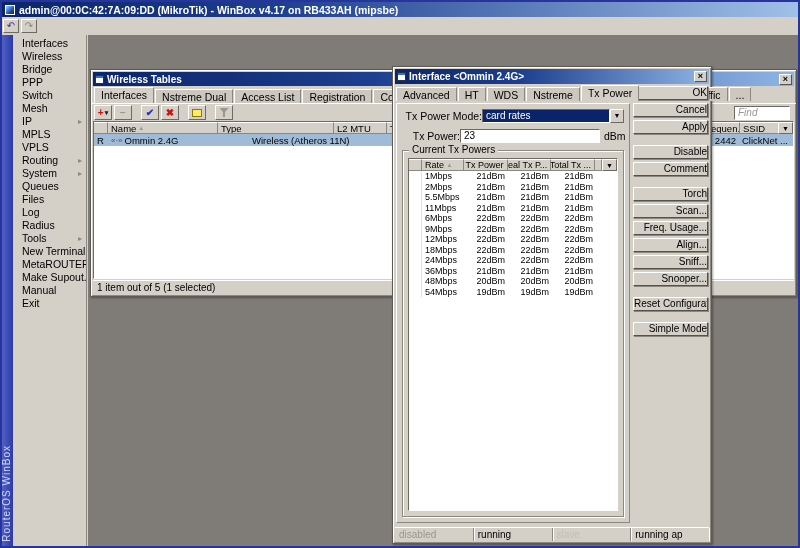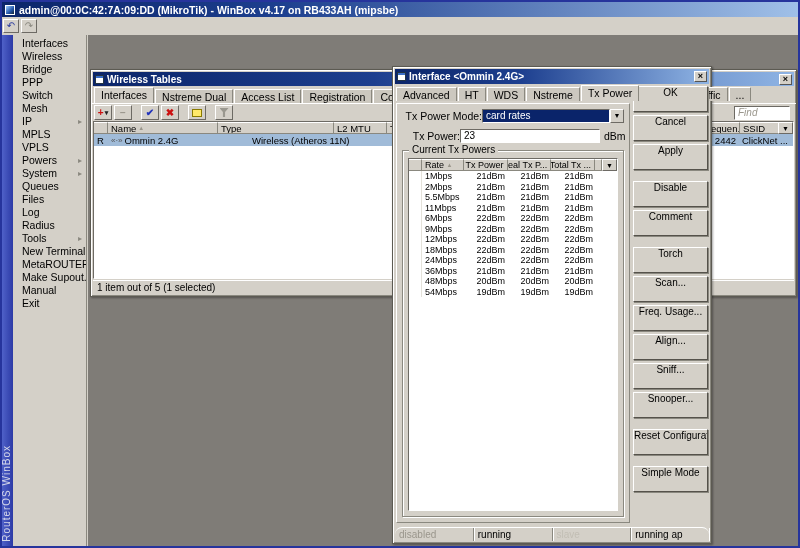--- a/index.html
+++ b/index.html
@@ -153,28 +153,28 @@
   }
   .txhrow{ display:flex; height:12px; background:#d4d0c8; font-size:9px; }
   .txrow{ display:flex; height:10.5px; font-size:9px; }
   .txc{ padding:0 3px; white-space:nowrap; overflow:hidden; display:flex; align-items:center; }
   .c-ico{ width:13px; border-right:1px solid #e4e2da; }
   .c-rate{ width:42px; }
   .c-p{ width:44px; justify-content:flex-end; }
   .txhrow .txc{ border-right:1px solid #8a887f; border-bottom:1px solid #8a887f; border-top:1px solid #fff; }
   .btncol{ position:absolute; right:3px; top:19px; width:75px; display:flex; flex-direction:column; }
   .pbtn{
-    height:26px; margin-bottom:3px; background:#d4d0c8; font-size:10px; line-height:12px; text-align:center;
+    height:14px; margin-bottom:3px; background:#d4d0c8; font-size:10px; line-height:12px; text-align:right;
     border:1px solid; border-color:#fff #55524b #55524b #fff; box-shadow:1px 1px 0 #8a887f; cursor:default;
     white-space:nowrap; overflow:hidden;
   }
   .grp{ margin-top:8px; }
   .statusbar{
     position:absolute; left:2px; right:2px; bottom:2px; height:14px; display:flex;
-    border-top:1px solid #fff; font-size:10px;border-radius:7px;
+    border-top:1px solid #fff; font-size:10px;
   }
   .scell{ flex:1; padding:1px 4px; border-right:1px solid #8a887f; box-shadow:1px 0 0 #fff; white-space:nowrap; overflow:hidden; }
   .muted{ color:#9a968c; } .vmuted{ color:#c2beb4; }
 </style>
 </head>
 <body>
 
 <div id="screen">
 
   <div class="main-titlebar">
@@ -214,21 +214,21 @@
         <span>IP</span>
         <span class="side-arrow">▸</span>
       </div>
     <div class="side-item">
         <span>MPLS</span>
       </div>
     <div class="side-item">
         <span>VPLS</span>
       </div>
     <div class="side-item">
-        <span>Powers</span>
+        <span>Routing</span>
         <span class="side-arrow">▸</span>
       </div>
     <div class="side-item">
         <span>System</span>
         <span class="side-arrow">▸</span>
       </div>
     <div class="side-item">
         <span>Queues</span>
       </div>
     <div class="side-item">

